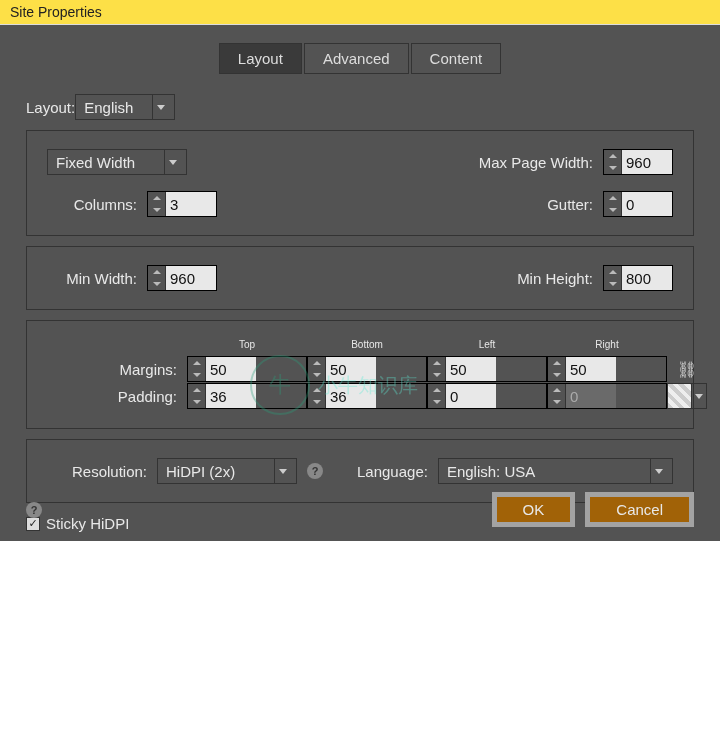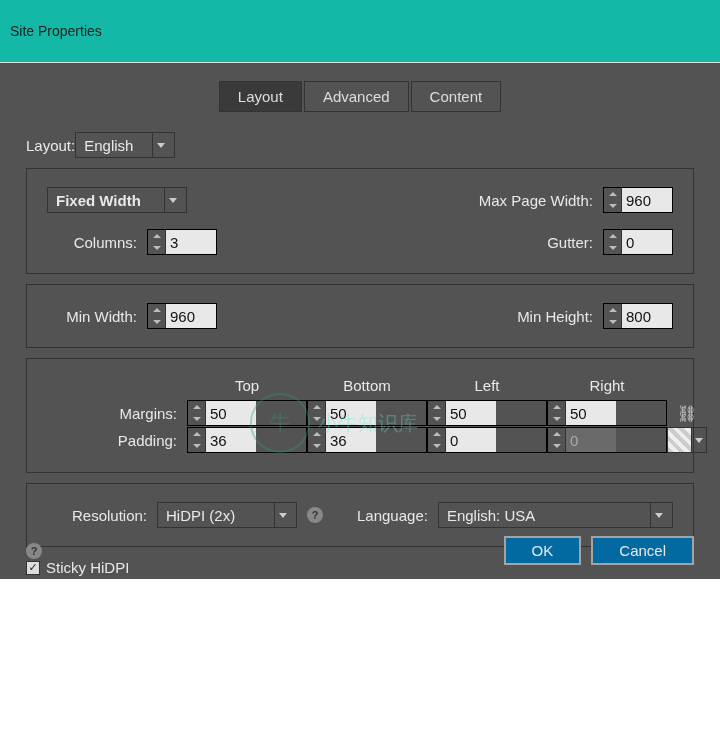--- a/index.html
+++ b/index.html
@@ -1,49 +1,49 @@
 <!DOCTYPE html>
 <html><head>
 <meta charset="utf-8">
 <style>
 * { box-sizing: border-box; margin: 0; padding: 0; font-family: "Segoe UI", Tahoma, sans-serif; }
 body { background: #fff; width: 720px; height: 754px; overflow: hidden; }
-.titlebar { padding: 23px 10px; font-size: 14px; color: #222; background: #14b8a6; border-bottom: 1px solid #ddd; }
+.titlebar { padding: 4px 10px; font-size: 14px; color: #222; background: #fde047; border-bottom: 1px solid #ddd; }
 .panel { background: #535353; height: 516px; padding-top: 18px; color: #ddd; position: relative; }
 .tabs { display: flex; justify-content: center; gap: 2px; }
 .tab { padding: 6px 18px; font-size: 15px; color: #ddd; background: #535353; cursor: pointer; border: 1px solid #333; }
 .tab.active { background: #3a3a3a; }
 .row-layout-sel { display: flex; align-items: center; margin: 20px 0 10px 26px; }
 .label { font-size: 15px; color: #e8e8e8; }
 .select { display: inline-flex; align-items: center; background: #535353; border: 1px solid #333; height: 26px; padding: 0 6px 0 8px; cursor: pointer; font-size: 15px; color: #e8e8e8; min-width: 100px; justify-content: space-between; gap: 8px; }
 .select .arrow { width: 16px; height: 100%; border-left: 1px solid #333; display: flex; align-items: center; justify-content: center; margin-left: 6px; }
 .select .arrow::after { content: ""; border-left: 4px solid transparent; border-right: 4px solid transparent; border-top: 5px solid #ccc; }
 .group { border: 1px solid #333; margin: 8px 26px 10px 26px; padding: 18px 20px; background: #535353; }
 .grow { display: flex; align-items: center; gap: 10px; }
 .right { margin-left: auto; }
 .spinner { display: inline-flex; border: 1px solid #000000; height: 26px; background: #535353; }
 .spinner .btns { width: 18px; display: flex; flex-direction: column; border-right: 1px solid #333; background: #535353; }
 .spinner .sbtn { flex: 1; display: flex; align-items: center; justify-content: center; cursor: pointer; }
 .spinner .sbtn.up::after { content: ""; border-left: 4px solid transparent; border-right: 4px solid transparent; border-bottom: 4px solid #bbb; }
 .spinner .sbtn.down::after { content: ""; border-left: 4px solid transparent; border-right: 4px solid transparent; border-top: 4px solid #bbb; }
 .spinner input { width: 50px; background: #e8e8e8; border: none; outline: none; padding: 0 4px; font-size: 15px; color: #111; }
 .spinner.disabled input { background: #6a6a6a; color: #aaa; }
-.cols-header { display: grid; grid-template-columns: 140px 120px 120px 120px 120px 40px; text-align: center; font-size: 15px; color: #e8e8e8; margin-bottom: 6px; }
+.cols-header { display: grid; grid-template-columns: 140px 120px 120px 120px 120px 40px; text-align: center; font-size: 10px; color: #e8e8e8; margin-bottom: 6px; }
 .cols-row { display: grid; grid-template-columns: 140px 120px 120px 120px 120px 40px; align-items: center; margin-bottom: 1px; }
 .cols-row .label { text-align: right; padding-right: 10px; }
 .link-icon { color: #ddd; font-size: 16px; text-align: center; cursor: pointer; }
 .fill-swatch { display: inline-flex; border: 1px solid #333; height: 26px; }
 .fill-swatch .sw { width: 32px; background: repeating-linear-gradient(45deg,#ccc,#ccc 4px,#eee 4px,#eee 8px); border-right: 1px solid #333; }
 .fill-swatch .dd { width: 18px; display: flex; align-items: center; justify-content: center; cursor: pointer; }
 .fill-swatch .dd::after { content: ""; border-left: 4px solid transparent; border-right: 4px solid transparent; border-top: 5px solid #ccc; }
 .help-icon { width: 16px; height: 16px; border-radius: 50%; background: #888; color: #333; font-size: 11px; font-weight: bold; display: inline-flex; align-items: center; justify-content: center; cursor: pointer; }
 .footer-opts { margin: 12px 26px 0 26px; display: flex; align-items: center; gap: 6px; }
 .checkbox { width: 14px; height: 14px; background: #ddd; border: 1px solid #333; display: inline-flex; align-items: center; justify-content: center; cursor: pointer; font-size: 11px; color: #222; }
 .bottom-bar { position: absolute; bottom: 14px; left: 26px; right: 26px; display: flex; align-items: center; }
-.btn { background: #0369a1; border: 2px solid #a3a3a3; color: #e8e8e8; padding: 4px 26px; font-size: 15px; cursor: pointer; margin-left: 10px; }
+.btn { background: #a16207; border: 5px solid #a3a3a3; color: #e8e8e8; padding: 4px 26px; font-size: 15px; cursor: pointer; margin-left: 10px; }
 .watermark { position: absolute; left: 250px; top: 330px; opacity: 0.35; pointer-events: none; display: flex; align-items: center; gap: 8px; }
 .watermark .circ { width: 60px; height: 60px; border: 2px solid #2a9d7a; border-radius: 50%; display: flex; align-items: center; justify-content: center; color: #2a9d7a; font-size: 22px; }
 .watermark .txt { color: #5eead4; font-size: 20px; }
 </style>
 </head>
 <body>
 
 <div class="titlebar">Site Properties</div>
 
 <div class="panel">
@@ -57,21 +57,21 @@
   <div class="row-layout-sel">
     <span class="label">Layout:</span>
     <div class="select">
       <span>English</span>
       <span class="arrow"></span>
     </div>
   </div>
 
   <div class="group">
     <div class="grow" style="margin-bottom:16px;">
-      <div class="select" style="min-width:140px;font-weight:bold;">
+      <div class="select" style="min-width:140px;">
         <span>Fixed Width</span>
         <span class="arrow"></span>
       </div>
       <span class="label right">Max Page Width:</span>
       <div class="spinner">
         <div class="btns">
             <div class="sbtn up"></div>
             <div class="sbtn down"></div>
           </div>
         <input value="960" style="">

